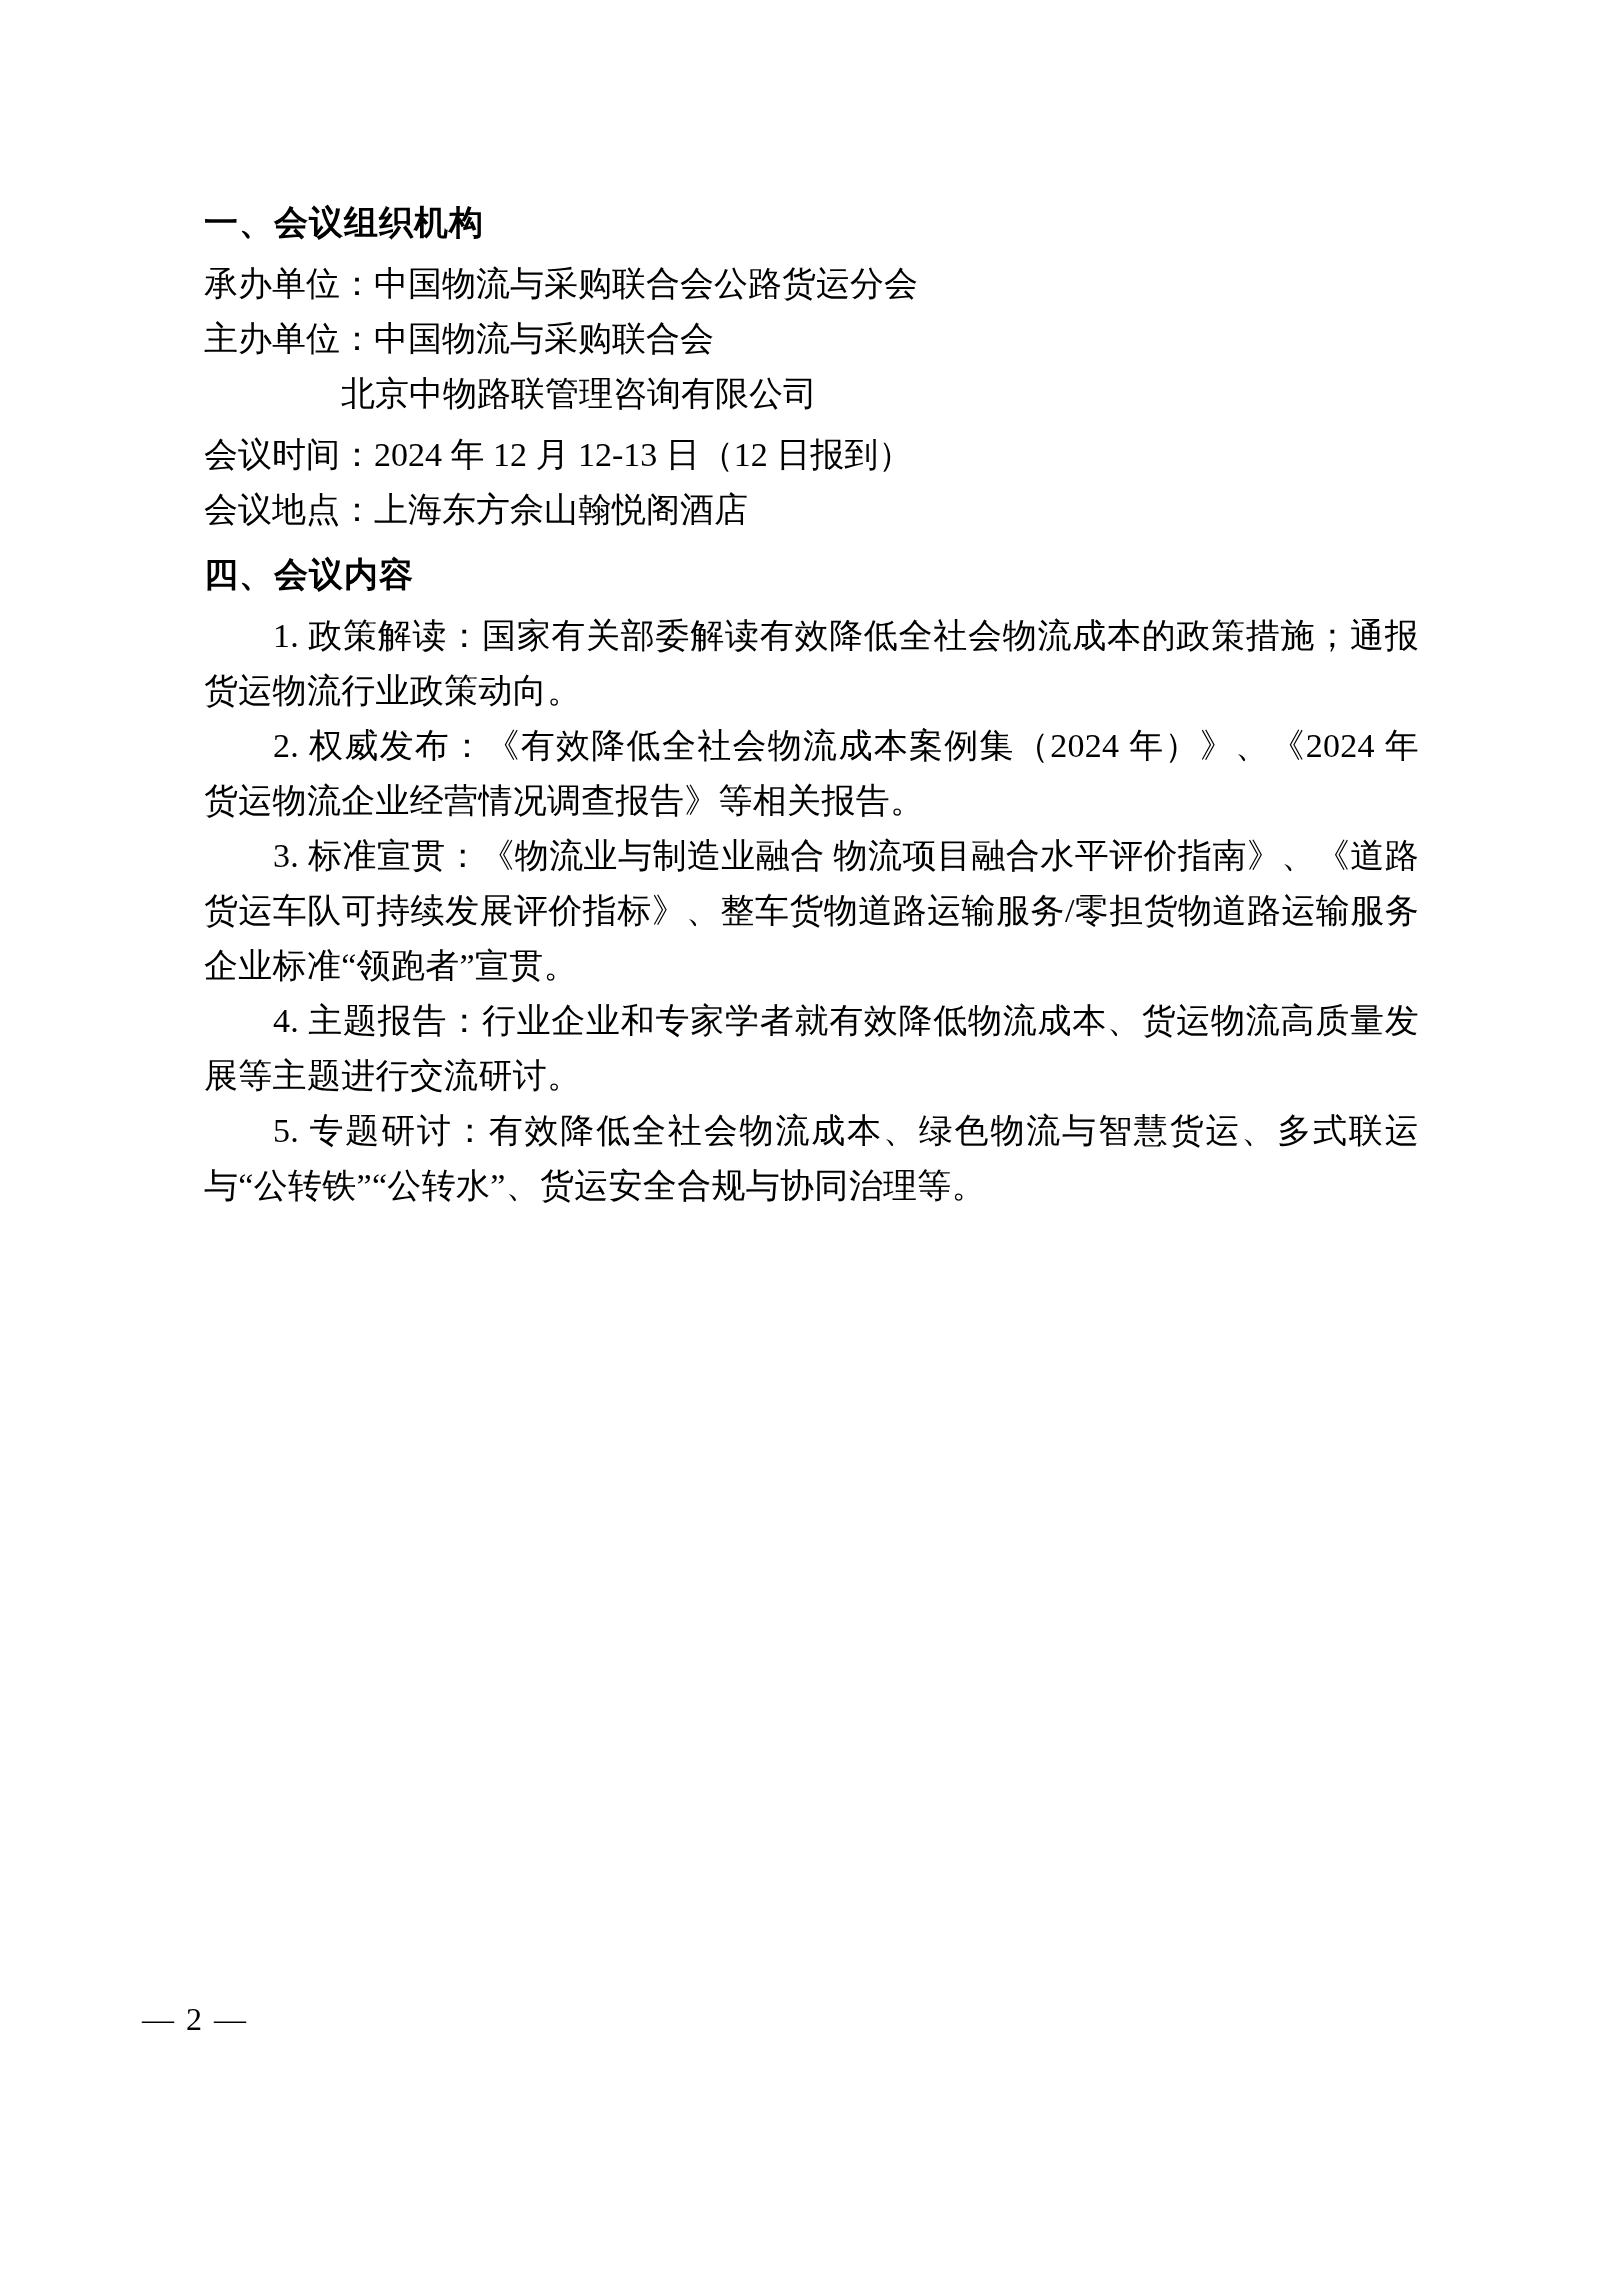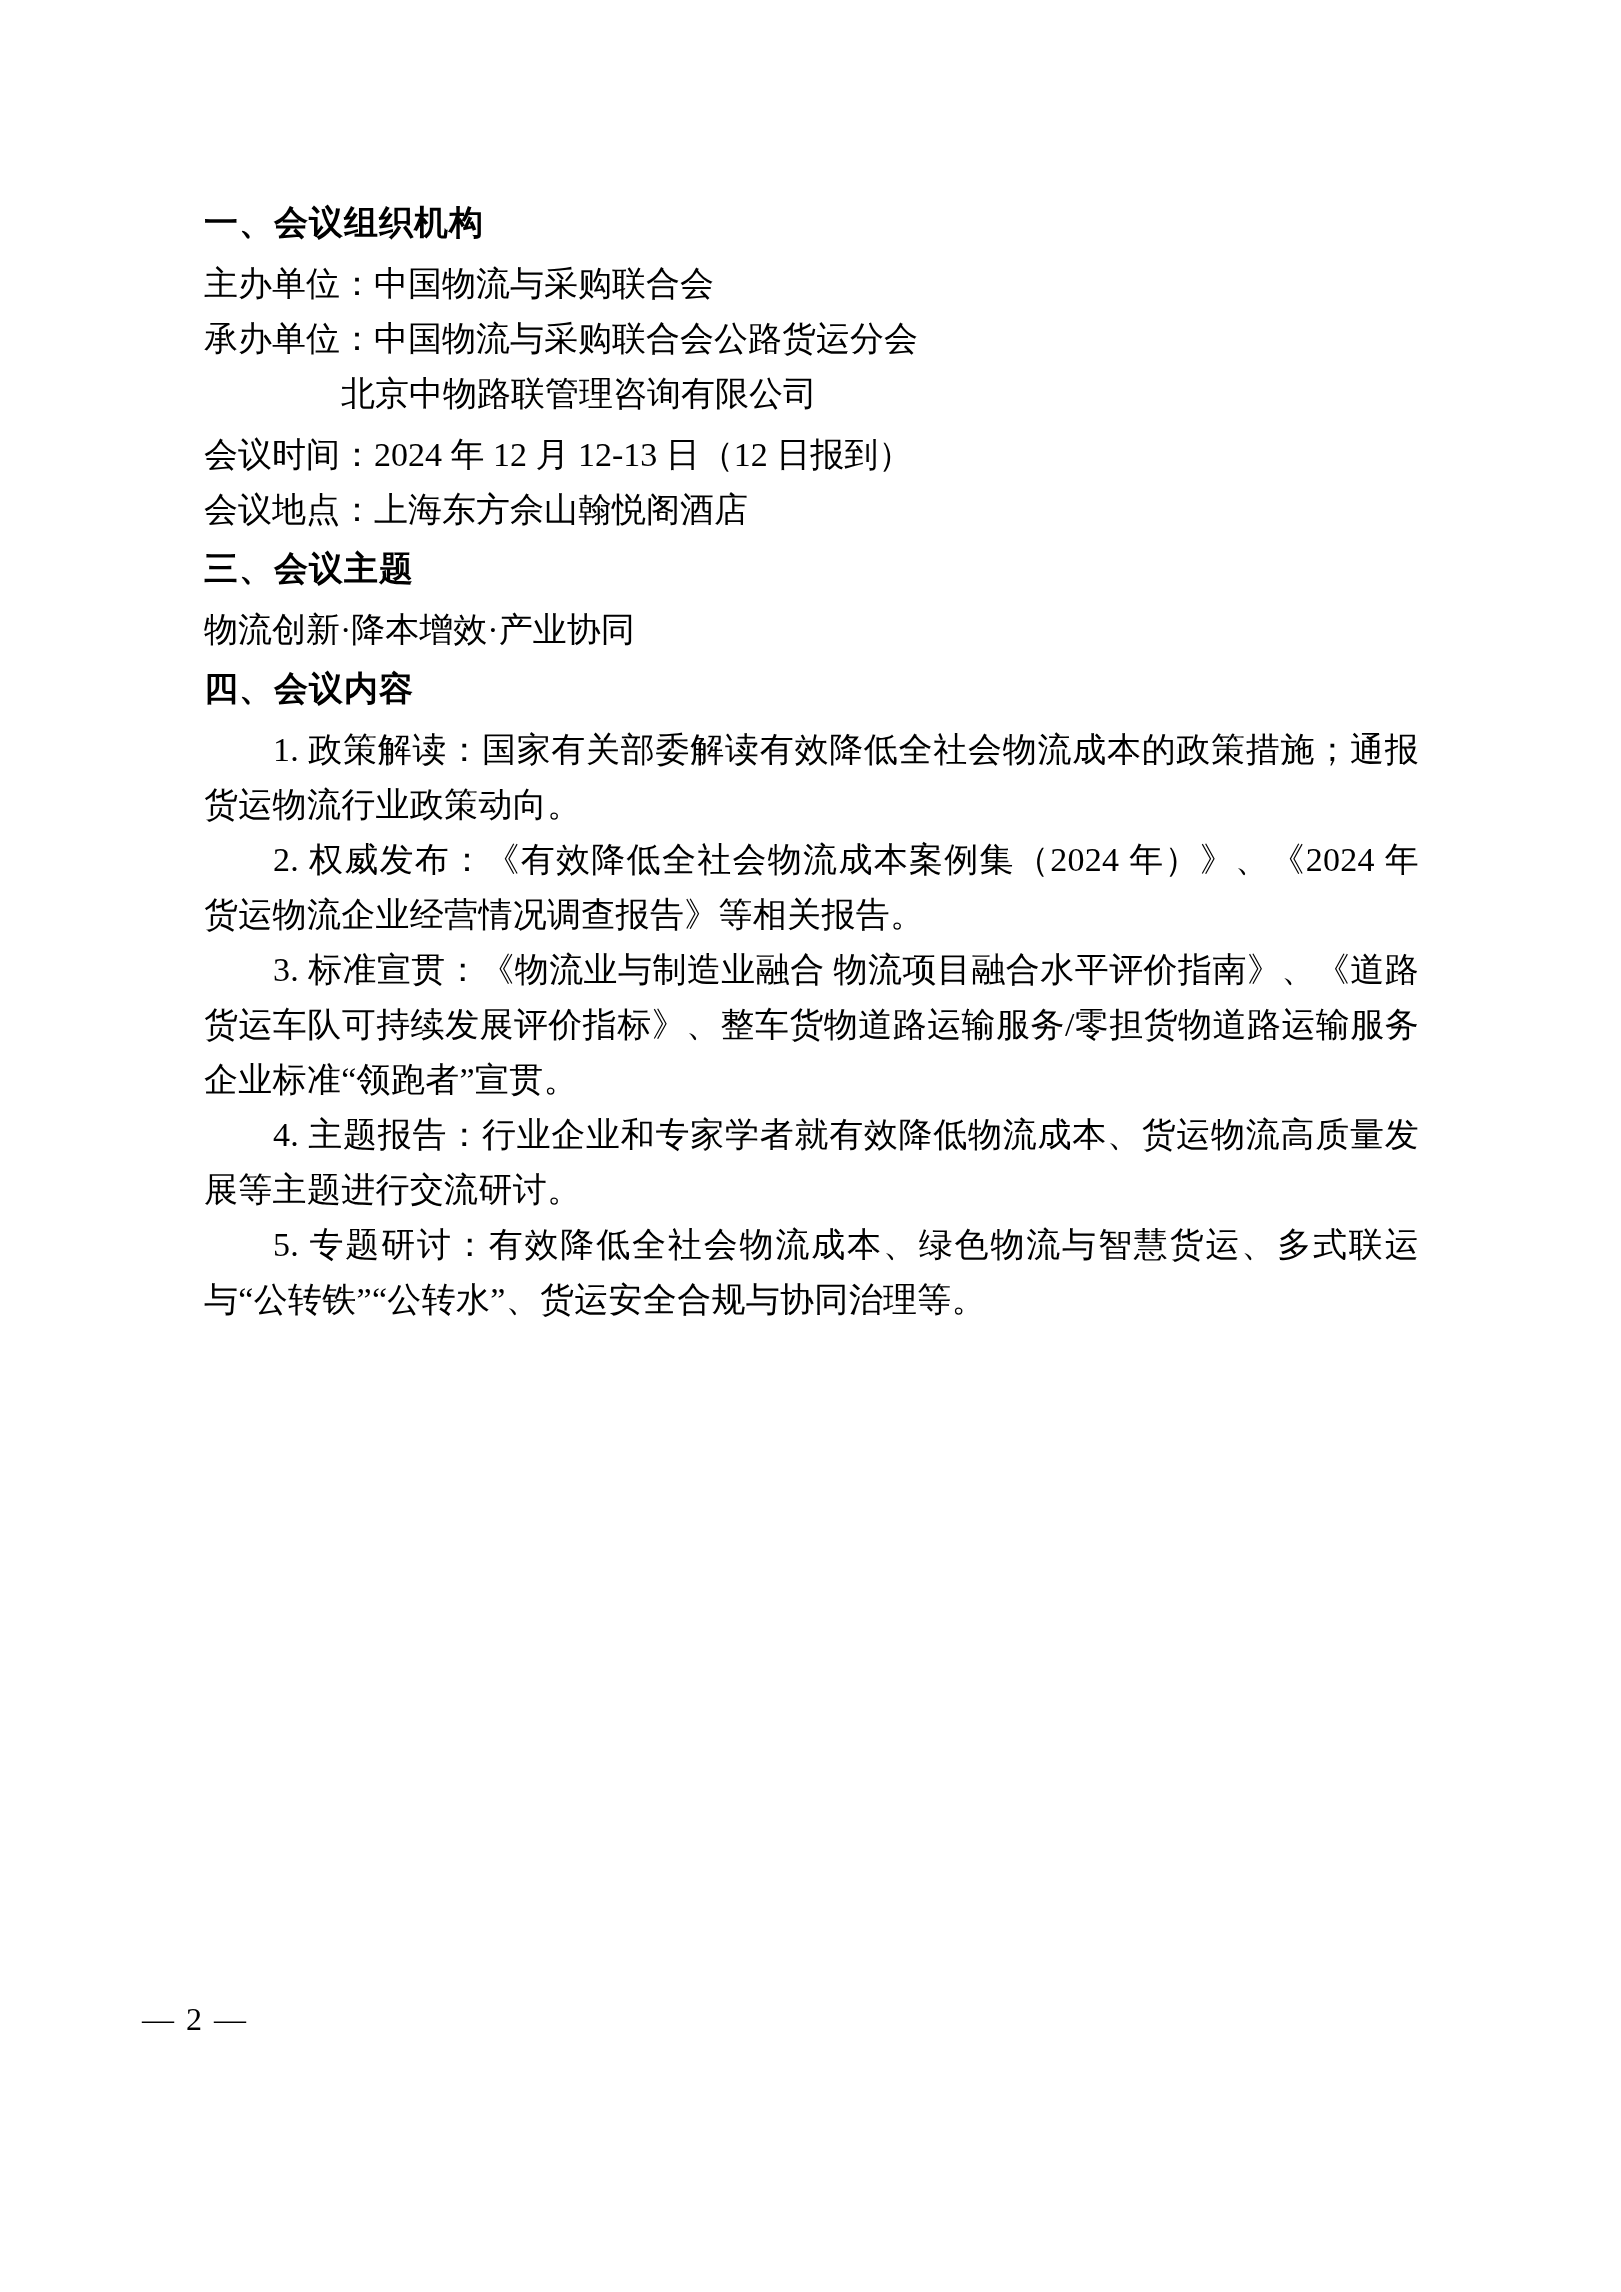--- a/index.html
+++ b/index.html
@@ -68,36 +68,32 @@
   }
 </style>
 </head>
 <body>
 
 <div class="page">
   <div class="content">
 
     <div>
       <div class="heading">一、会议组织机构</div>
+      <div class="line line-ind1">承办单位：中国物流与采购联合会公路货运分会</div>
       <div class="line line-ind1">主办单位：中国物流与采购联合会</div>
-      <div class="line line-ind1">承办单位：中国物流与采购联合会公路货运分会</div>
       <div class="line line-ind2">北京中物路联管理咨询有限公司</div>
     </div>
     <div class="sec-gap"></div>
 
     <div>
       <div class="line line-ind1">会议时间：2024 年 12 月 12-13 日（12 日报到）</div>
       <div class="line line-ind1">会议地点：上海东方佘山翰悦阁酒店</div>
     </div>
     <div class="sec-gap"></div>
 
-    <div>
-      <div class="heading">三、会议主题</div>
-      <div class="line line-ind1">物流创新·降本增效·产业协同</div>
-    </div>
     <div class="sec-gap"></div>
 
     <div>
       <div class="heading">四、会议内容</div>
       <p class="para">1. 政策解读：国家有关部委解读有效降低全社会物流成本的政策措施；通报货运物流行业政策动向。</p>
       <p class="para">2. 权威发布：《有效降低全社会物流成本案例集（2024 年）》、《2024 年货运物流企业经营情况调查报告》等相关报告。</p>
       <p class="para">3. 标准宣贯：《物流业与制造业融合 物流项目融合水平评价指南》、《道路货运车队可持续发展评价指标》、整车货物道路运输服务/零担货物道路运输服务企业标准“领跑者”宣贯。</p>
       <p class="para">4. 主题报告：行业企业和专家学者就有效降低物流成本、货运物流高质量发展等主题进行交流研讨。</p>
       <p class="para">5. 专题研讨：有效降低全社会物流成本、绿色物流与智慧货运、多式联运与“公转铁”“公转水”、货运安全合规与协同治理等。</p>
     </div>

